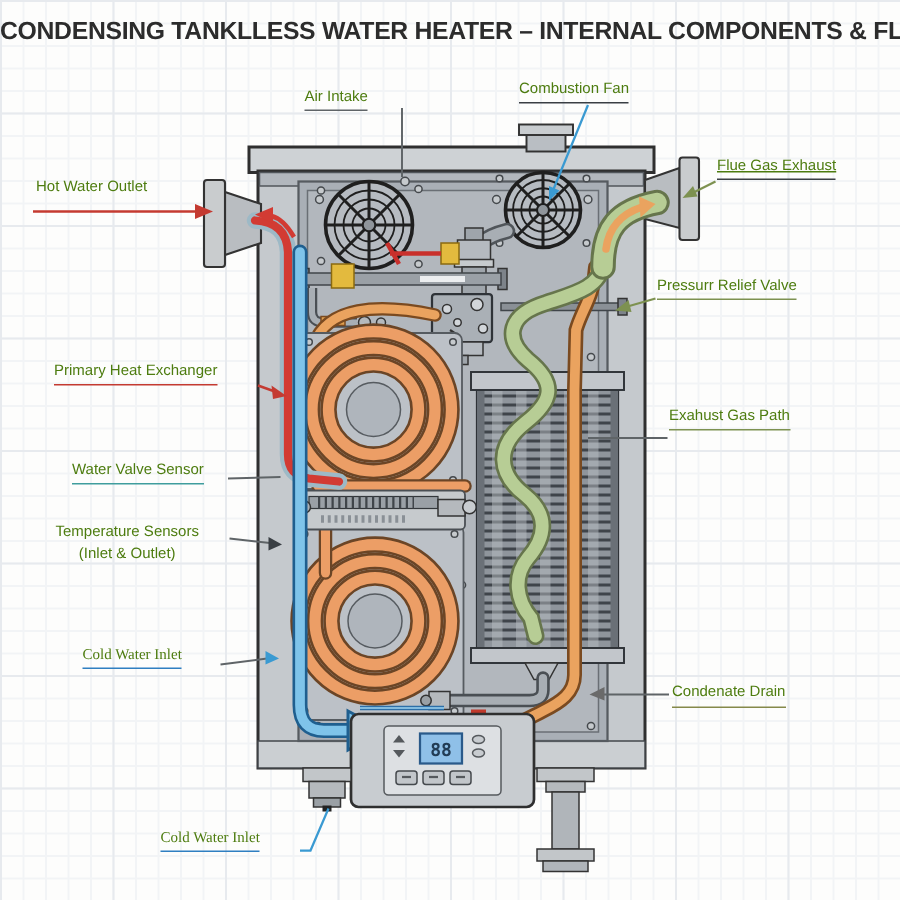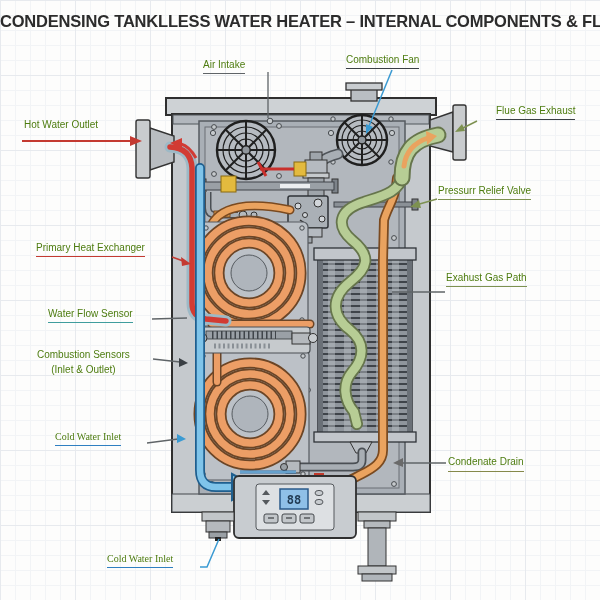--- a/index.html
+++ b/index.html
@@ -352,24 +352,24 @@
 
     <path d="M 200,567 L 207,567 L 219,539" stroke="#3a9ad2" stroke-width="1.5"></path>
   </g>
 </svg>
 
 <div class="title">CONDENSING TANKLLESS WATER HEATER – INTERNAL COMPONENTS &amp; FLOW PATH</div>
 
 <div class="lbl u-gray" style="left:203px;top:57px;"><span>Air Intake</span></div>
 <div class="lbl u-dark" style="left:346px;top:52px;"><span>Combustion Fan</span></div>
 <div class="lbl" style="left:24px;top:117px;"><span>Hot Water Outlet</span></div>
-<div class="lbl u-dark" style="left:496px;top:103px;"><span>Flue Gas Exhaust</span></div>
+<div class="lbl u-dark" style="left:478px;top:103px;text-decoration:underline;"><span>Flue Gas Exhaust</span></div>
 <div class="lbl u-green" style="left:438px;top:183px;"><span>Pressurr Relief Valve</span></div>
 <div class="lbl u-red" style="left:36px;top:240px;"><span>Primary Heat Exchanger</span></div>
-<div class="lbl u-teal" style="left:48px;top:306px;"><span>Water Flow Sensor</span></div>
+<div class="lbl u-teal" style="left:48px;top:306px;"><span>Water Valve Sensor</span></div>
 <div class="lbl u-green" style="left:446px;top:270px;"><span>Exahust Gas Path</span></div>
 <div class="lbl two-line" style="left:37px;top:347px;">
-  <span>Combustion Sensors</span>
+  <span>Temperature Sensors</span>
   <span>(Inlet &amp; Outlet)</span>
 </div>
 <div class="lbl u-blue" style="left:55px;top:429px;"><span>Cold Water Inlet</span></div>
 <div class="lbl u-olive" style="left:448px;top:454px;"><span>Condenate Drain</span></div>
 <div class="lbl u-blue" style="left:107px;top:551px;"><span>Cold Water Inlet</span></div>
 
 </body></html>

